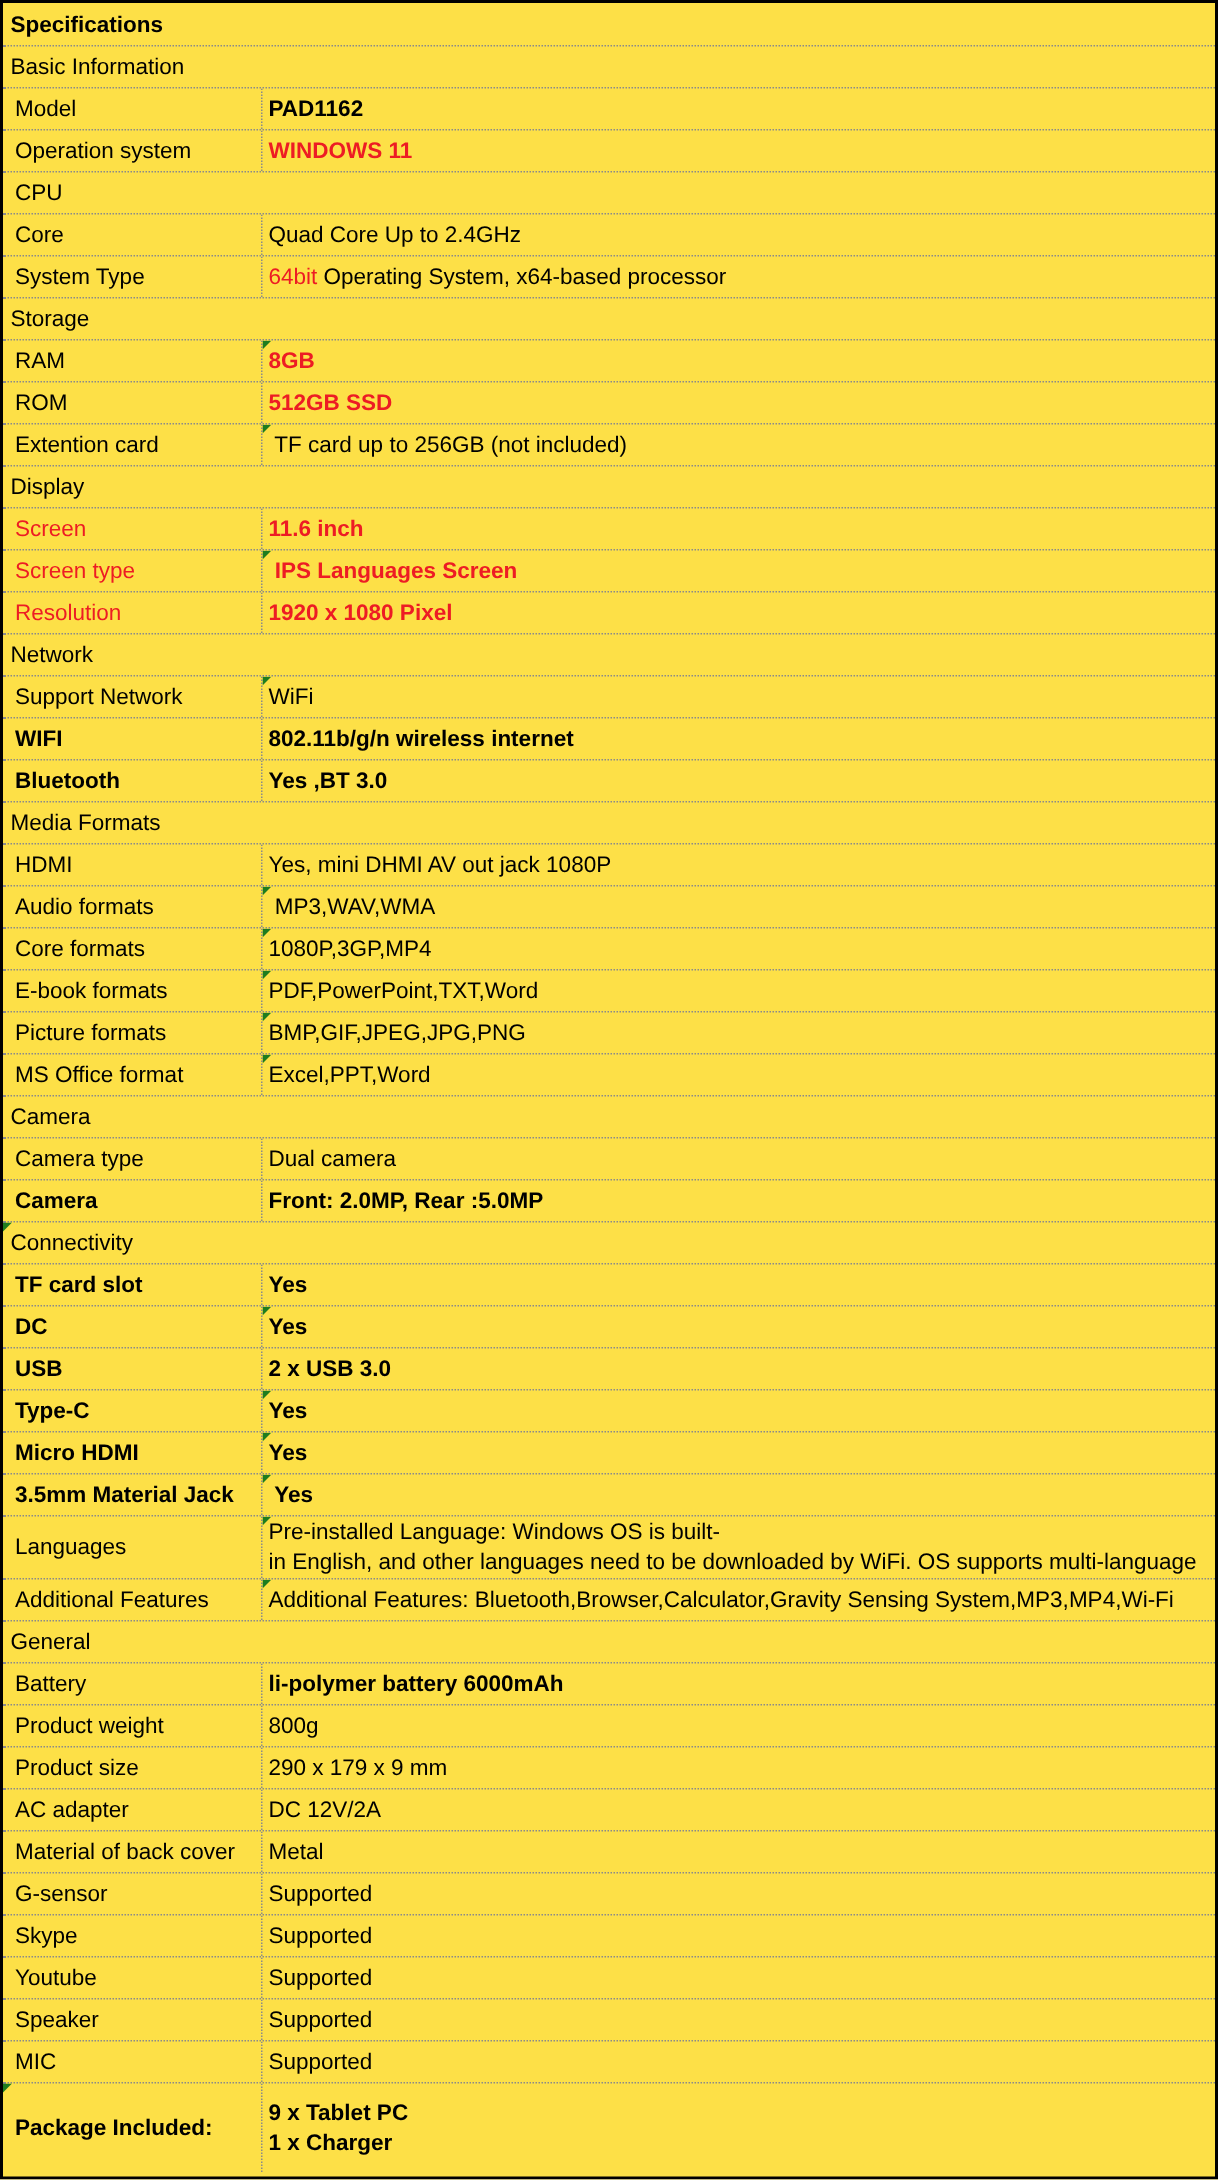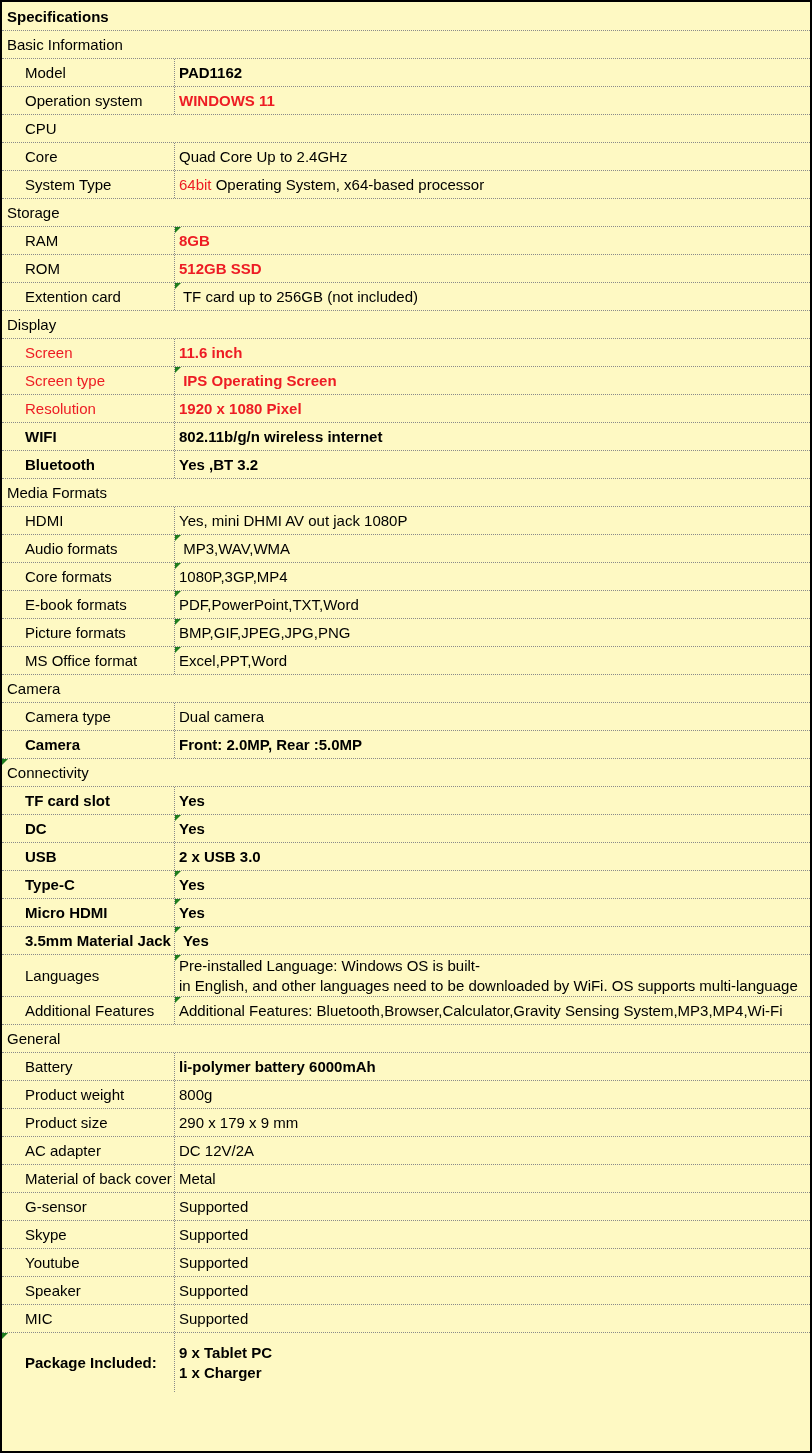--- a/index.html
+++ b/index.html
@@ -7,21 +7,21 @@
   body {
     font-family:"Liberation Sans", sans-serif;
     font-size:15px;
     color:#000000;
     width:812px;
   }
   .page {
     width:812px;
     height:1453px;
     border:2px solid #000000;
-    background:#fef9c3;
+    background:#fde047;
     display:flex;
     flex-direction:column;
     overflow:hidden;
   }
   .row {
     display:flex;
     align-items:stretch;
     flex:0 0 auto;
     height:28px;
     border-bottom:1px dotted var(--border-gray);
@@ -29,21 +29,21 @@
   }
   .row:last-child { border-bottom:none; }
   .row.title { height:29px; }
   .row.title .txt { font-weight:bold; }
   .cell {
     display:flex;
     align-items:center;
     position:relative;
     overflow:hidden;
   }
-  .label-cell { width:172px; flex:0 0 172px; padding-left:23px; }
+  .label-cell { width:172px; flex:0 0 172px; padding-left:8px; }
   .value-cell { flex:1 1 auto; border-left:1px dotted var(--border-gray); padding-left:4px; }
   .full-cell  { flex:1 1 auto; padding-left:5px; }
   .txt { white-space:pre; }
   .bold { font-weight:bold; }
   .red { color:var(--accent-red); }
   .lines { display:flex; flex-direction:column; justify-content:space-between; }
   .lines .txt { line-height:20px; }
   .flag {
     position:absolute;
     top:0; left:0;
@@ -147,45 +147,59 @@
       <div class="cell value-cell">
         <span class="txt bold red">11.6 inch</span>
       </div>
     </div>
     <div class="row item">
       <div class="cell label-cell">
         <span class="txt red">Screen type</span>
       </div>
       <div class="cell value-cell">
         <span class="flag"></span>
-        <span class="txt bold red"> IPS Operating Screen</span>
+        <span class="txt bold red"> IPS Languages Screen</span>
       </div>
     </div>
     <div class="row item">
       <div class="cell label-cell">
         <span class="txt red">Resolution</span>
       </div>
       <div class="cell value-cell">
         <span class="txt bold red">1920 x 1080 Pixel</span>
       </div>
     </div>
+    <div class="row section">
+      <div class="cell full-cell">
+        <span class="txt">Network</span>
+      </div>
+    </div>
+    <div class="row item">
+      <div class="cell label-cell">
+        <span class="txt">Support Network</span>
+      </div>
+      <div class="cell value-cell">
+        <span class="flag"></span>
+        <span class="txt">WiFi</span>
+      </div>
+    </div>
     <div class="row item">
       <div class="cell label-cell">
         <span class="txt bold">WIFI</span>
       </div>
       <div class="cell value-cell">
         <span class="txt bold">802.11b/g/n wireless internet</span>
       </div>
     </div>
     <div class="row item">
       <div class="cell label-cell">
         <span class="txt bold">Bluetooth</span>
       </div>
       <div class="cell value-cell">
-        <span class="txt bold">Yes ,BT 3.2</span>
+        <span class="txt bold">Yes ,BT 3.0</span>
       </div>
     </div>
     <div class="row section">
       <div class="cell full-cell">
         <span class="txt">Media Formats</span>
       </div>
     </div>
     <div class="row item">
       <div class="cell label-cell">
         <span class="txt">HDMI</span>

